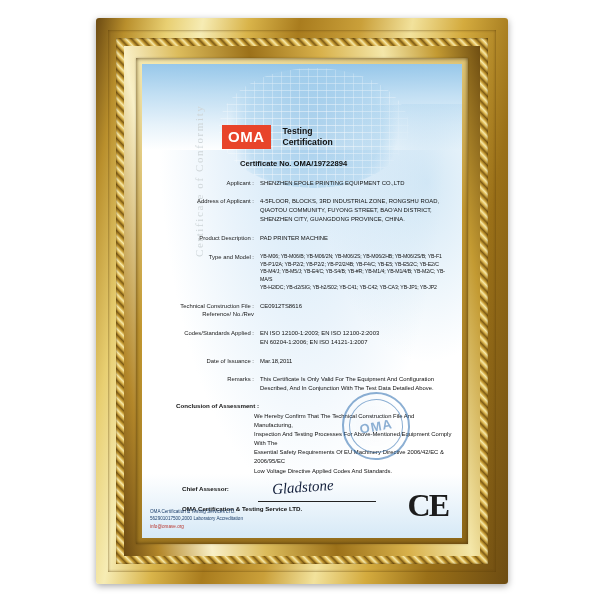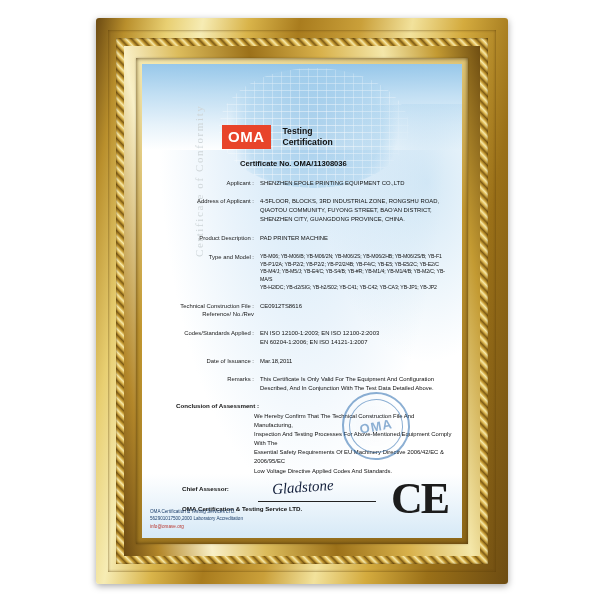--- a/index.html
+++ b/index.html
@@ -304,21 +304,21 @@
     color: #1d3f6b;
   }
   .footer .ln { display: block; }
   .footer .ln.red { color: #b8322a; }
 
   .ce-mark {
     position: absolute;
     right: 14px;
     bottom: 14px;
     font-family: "Liberation Serif", serif;
-    font-size: 44px;
+    font-size: 32px;
     font-weight: bold;
     color: #1c1c1c;
     letter-spacing: -2px;
     margin-top: 8px;
   }
 </style>
 </head>
 <body>
 
 <div id="stage">
@@ -341,21 +341,21 @@
 
 
         <div class="brandrow">
           <div class="brand-oma">OMA</div>
           <div class="brand-words">
             <div>Testing</div>
             <div>Certification</div>
           </div>
         </div>
 
-        <div class="cert-no">Certificate No. OMA/11308036</div>
+        <div class="cert-no">Certificate No. OMA/19722894</div>
 
         <table class="fields">
           <tbody>
               <tr>
             <td class="lbl">Applicant :</td>
             <td class="val">
               <span class="ln">SHENZHEN EPOLE PRINTING EQUIPMENT CO.,LTD</span>
             </td>
           </tr>
           <tr>

